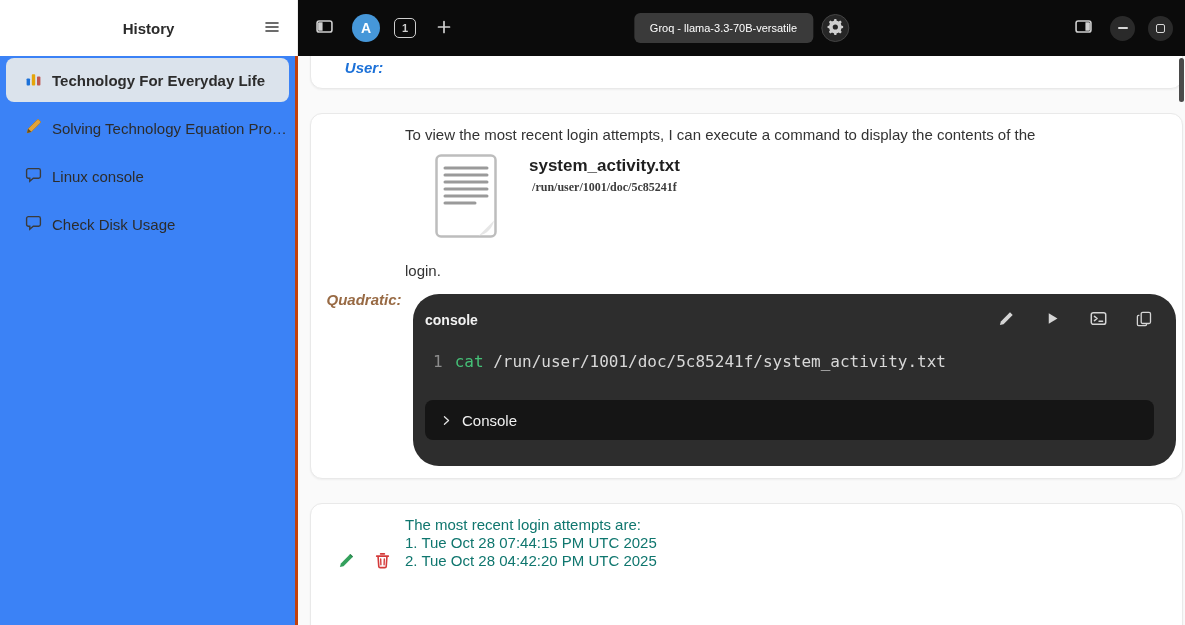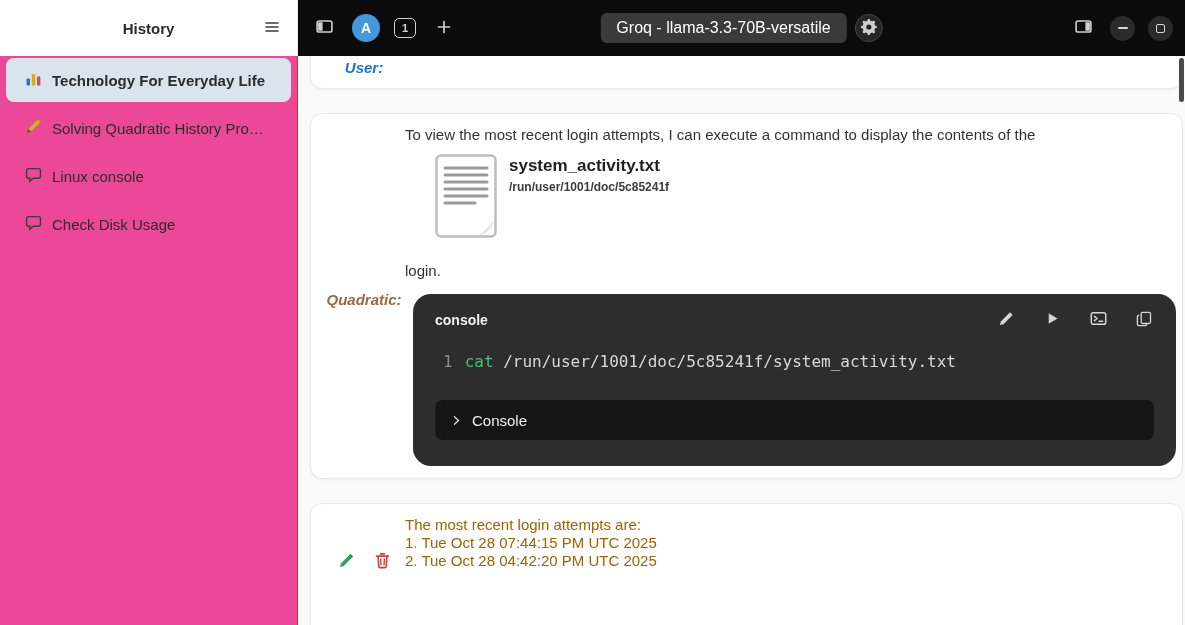--- a/index.html
+++ b/index.html
@@ -20,31 +20,31 @@
   .tb-left { display:flex; align-items:center; gap:14px; }
   .tb-btn { width:28px; height:28px; border:none; background:none; border-radius:6px;
     display:flex; align-items:center; justify-content:center; cursor:pointer; }
   .avatar { width:28px; height:28px; border-radius:50%; background:#4697d9; color:#ffffff;
     font-weight:bold; font-size:14px; display:flex; align-items:center; justify-content:center; border:none; cursor:pointer; }
   .tab-badge { width:22px; height:20px; border:1.5px solid #cfcfcf; border-radius:5px; color:#cfcfcf;
     font-size:11px; font-weight:bold; display:flex; align-items:center; justify-content:center; background:none; cursor:pointer; }
   .tb-center { position:absolute; left:50%; top:50%; transform:translate(-50%,-50%);
     display:flex; align-items:center; gap:8px; }
   .model-pill { height:30px; padding:0 16px; background:#3a3a3a; border:none; border-radius:6px;
-    color:#ffffff; font-size:16px; display:flex; align-items:center; cursor:pointer; white-space:nowrap; }
+    color:#ffffff; font-size:11px; display:flex; align-items:center; cursor:pointer; white-space:nowrap; }
   .gear-btn { width:28px; height:28px; border-radius:50%; background:#262626; border:1px solid #454545;
     display:flex; align-items:center; justify-content:center; cursor:pointer; }
   .tb-right { margin-left:auto; display:flex; align-items:center; gap:13px; }
   .win-btn { width:25px; height:25px; border-radius:50%; background:#2a2a2a; border:none;
     display:flex; align-items:center; justify-content:center; cursor:pointer; }
   .min-glyph { width:10px; height:2px; background:#d8d8d8; border-radius:1px; }
   .restore-glyph { width:9px; height:9px; border:1.5px solid #d8d8d8; border-radius:2px; }
 
   
-  .sidebar { grid-column:1; grid-row:2; background:#ec4899; border-right:1px solid #c2410c; padding:2px 6px; }
+  .sidebar { grid-column:1; grid-row:2; background:#3b82f6; border-right:3px solid #c2410c; padding:2px 6px; }
   .side-item { height:44px; margin-bottom:4px; border-radius:8px; display:flex; align-items:center;
     gap:10px; padding-left:19px; font-size:15px; color:#2c2c2c; cursor:pointer; white-space:nowrap; overflow:hidden; }
   .side-item.selected { background:#dbe3ec; font-weight:bold; }
   .side-item.indented { padding-left:40px; }
   .side-item .lbl { overflow:hidden; text-overflow:ellipsis; }
 
   
   .content { grid-column:2; grid-row:2; position:relative; overflow:hidden; background:#fafafa; padding-left:12px; }
   .card { background:#ffffff; border:1px solid #e9e9e9; border-radius:12px; margin-right:2px;
     box-shadow:0 1px 2px rgba(0,0,0,.05); display:grid; grid-template-columns:82px 1fr; padding:12px 6px 12px 12px; }
@@ -55,43 +55,43 @@
   .card-user { margin-top:-58px; }
   .card-assistant { margin-top:24px; }
   .card-result { margin-top:24px; min-height:200px; }
 
   .msg-text { font-size:15px; line-height:18px; color:#333333; }
   .user-doc-icon { margin-left:24px; display:block; }
   .user-msg { margin-top:16px; }
 
   .file-row { margin-top:10px; display:flex; align-items:flex-start; }
   .file-row .doc-icon { margin-left:30px; }
-  .file-meta { margin-left:12px; padding-top:2px; }
+  .file-meta { margin-left:32px; padding-top:2px;text-align:center; }
   .file-name { font-size:17px; font-weight:bold; color:#1f1f1f; line-height:20px; }
-  .file-path { font-size:12px; font-weight:bold; color:#3c3c3c; margin-top:4px; }
+  .file-path { font-size:12px; font-weight:bold; color:#3c3c3c; margin-top:4px;font-family:Liberation Serif, serif; }
   .outro { margin-top:20px; }
 
   
-  .console { margin-top:14px; margin-left:8px; background:#2d2d2d; border-radius:18px;
-    padding:16px 22px 26px 22px; color:#ffffff; }
+  .console { margin-top:14px; margin-left:8px; background:#2d2d2d; border-radius:26px;
+    padding:16px 22px 26px 12px; color:#ffffff; }
   .console-head { display:flex; align-items:center; height:20px; }
   .console-title { font-size:14px; font-weight:bold; color:#f2f2f2; }
   .console-actions { margin-left:auto; display:flex; align-items:center; gap:26px; }
   .cbtn { background:none; border:none; width:20px; height:20px; display:flex; align-items:center; justify-content:center; cursor:pointer; }
   .console-code { margin:22px 0 28px 8px; font-family:"DejaVu Sans Mono", monospace; font-size:16px; line-height:20px; white-space:nowrap; }
   .ln { color:#8c8c8c; margin-right:12px; }
   .kw { color:#45c077; }
   .arg { color:#d8d8d8; }
   .console-expander { height:40px; background:#151515; border-radius:8px; display:flex; align-items:center;
     gap:10px; padding:0 16px; font-size:15px; color:#f0f0f0; cursor:pointer; }
 
   
   .action-cell { display:flex; gap:18px; justify-content:center; padding-top:36px; align-items:flex-start; }
   .action-btn { background:none; border:none; width:18px; height:18px; cursor:pointer; padding:0; }
-  .result-lines div { font-size:15px; line-height:18px; color:#a16207; }
+  .result-lines div { font-size:15px; line-height:18px; color:#0f766e; }
 
   .scroll-thumb { position:absolute; right:1px; top:2px; width:5px; height:44px; background:#4a4a4a; border-radius:3px; }
 </style>
 </head>
 <body>
 
 <div class="app">
 
   <div class="sidebar-header">
     <span class="sidebar-title">History</span>
@@ -166,21 +166,21 @@
       </span>
       <span class="lbl">Technology For Everyday Life</span>
     </div>
     <div class="side-item">
       <span>
         <svg width="17" height="17" viewBox="0 0 16 16">
             <path d="M2 14l1-3.8 8.3-8.3c.5-.5 1.4-.5 1.9 0l1 1c.5.5.5 1.4 0 1.9L5.9 13z" fill="#e0a33b" stroke="#b97f1e" stroke-width="0.7"></path>
             <path d="M2 14l3.9-1-2.9-2.9z" fill="#6b4e16"></path>
           </svg>
       </span>
-      <span class="lbl">Solving Quadratic History Pro…</span>
+      <span class="lbl">Solving Technology Equation Pro…</span>
     </div>
     <div class="side-item">
       <span>
         <svg width="17" height="17" viewBox="0 0 16 16">
             <path d="M3.2 2.5h9.6c1 0 1.7.8 1.7 1.7v5.6c0 1-.8 1.7-1.7 1.7H7.8l-3.3 2.8v-2.8H3.2c-1 0-1.7-.8-1.7-1.7V4.2c0-1 .8-1.7 1.7-1.7z" fill="none" stroke="#3b3b3b" stroke-width="1.3"></path>
           </svg>
       </span>
       <span class="lbl">Linux console</span>
     </div>
     <div class="side-item">

